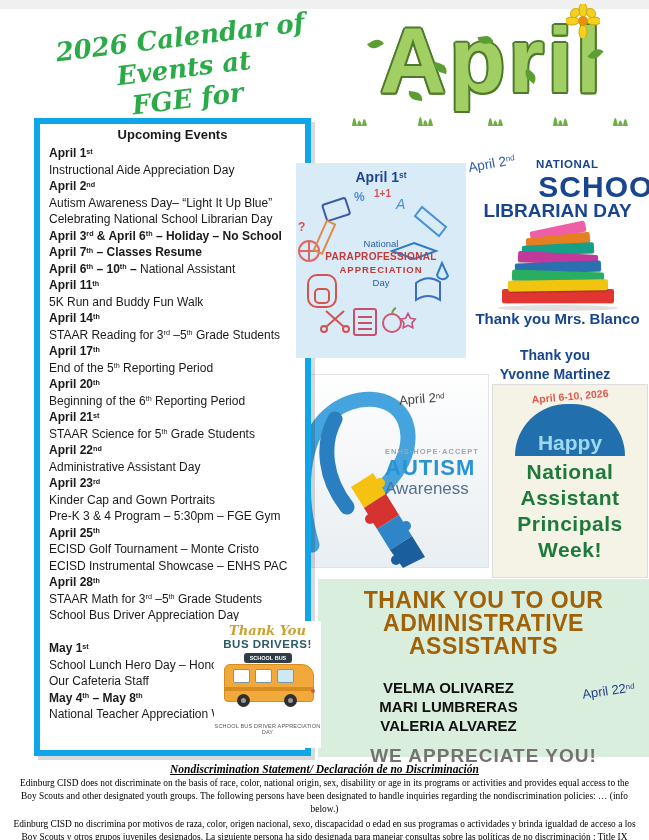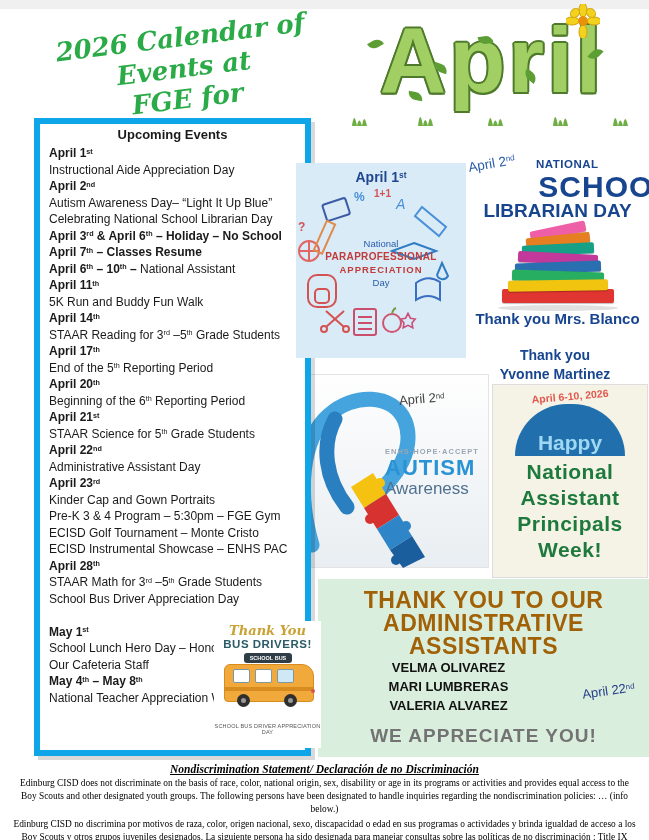--- a/index.html
+++ b/index.html
@@ -66,21 +66,21 @@
   .ap-dates{margin-top:5px;transform:rotate(-5deg);font-size:10.5px;font-weight:bold;color:#e2574c;}
   .ap-dome{width:110px;height:52px;margin:2px auto 0;background:#2170ad;border-radius:110px 110px 0 0;
       display:flex;align-items:flex-end;justify-content:center;}
   .ap-happy{font-size:21px;font-weight:bold;color:#9fd8f2;line-height:26px;}
   .ap-lines{margin-top:3px;font-size:21px;font-weight:bold;color:#1e7a3c;line-height:26px;letter-spacing:.5px;}
 
   
   .adminbox{position:absolute;left:318px;top:579px;width:331px;height:178px;background:#daeedd;text-align:center;}
   .adm-h{font-size:23px;font-weight:bold;color:#a16207;line-height:23px;letter-spacing:.5px;}
   .adm-h1{padding-top:10px;}
-  .adm-names{margin-top:0;padding-right:70px;font-size:13px;font-weight:bold;color:#111;line-height:19px;}
+  .adm-names{margin-top:20px;padding-right:70px;font-size:15px;font-weight:bold;color:#111;line-height:19px;}
   .adm-date{position:absolute;right:14px;top:104px;transform:rotate(-8deg);font-size:13px;color:#27408b;}
   .adm-close{margin-top:10px;font-size:19px;font-weight:bold;color:#737373;letter-spacing:1px;}
 
   
   .busbox{position:absolute;left:214px;top:621px;width:107px;height:127px;background:#fff;z-index:3;text-align:center;}
   .bus-thank{font-family:"DejaVu Serif",serif;font-style:italic;font-weight:bold;color:#c9a233;font-size:13px;padding-top:2px;}
   .bus-title{font-size:11.5px;font-weight:bold;color:#2a5b66;letter-spacing:.5px;}
   .busart{position:relative;width:95px;height:62px;margin:3px auto 0;}
   .bus-sign{position:absolute;left:24px;top:0;width:48px;height:10px;background:#2f3e46;border-radius:3px;
       color:#fff;font-size:5.5px;font-weight:bold;line-height:10px;}
@@ -163,20 +163,21 @@
         <div class="ev-line"><span>End of the 5<sup>th</sup> Reporting Period</span></div>
         <div class="ev-line"><b>April 20<sup>th</sup></b></div>
         <div class="ev-line"><span>Beginning of the 6<sup>th</sup> Reporting Period</span></div>
         <div class="ev-line"><b>April 21<sup>st</sup></b></div>
         <div class="ev-line"><span>STAAR Science for 5<sup>th</sup> Grade Students</span></div>
         <div class="ev-line"><b>April 22<sup>nd</sup></b></div>
         <div class="ev-line"><span>Administrative Assistant Day</span></div>
         <div class="ev-line"><b>April 23<sup>rd</sup></b></div>
         <div class="ev-line"><span>Kinder Cap and Gown Portraits</span></div>
         <div class="ev-line"><span>Pre-K 3 &amp; 4 Program – 5:30pm – FGE Gym</span></div>
+        <div class="ev-line"><b>April 25<sup>th</sup></b></div>
         <div class="ev-line"><span>ECISD Golf Tournament – Monte Cristo</span></div>
         <div class="ev-line"><span>ECISD Instrumental Showcase – ENHS PAC</span></div>
         <div class="ev-line"><b>April 28<sup>th</sup></b></div>
         <div class="ev-line"><span>STAAR Math for 3<sup>rd</sup> –5<sup>th</sup> Grade Students</span></div>
         <div class="ev-line"><span>School Bus Driver Appreciation Day</span></div>
         <div class="ev-line gap"></div>
         <div class="ev-line"><b>May 1<sup>st</sup></b></div>
         <div class="ev-line"><span>School Lunch Hero Day – Honoring</span></div>
         <div class="ev-line"><span>Our Cafeteria Staff</span></div>
         <div class="ev-line"><b>May 4<sup>th</sup> – May 8<sup>th</sup></b></div>

